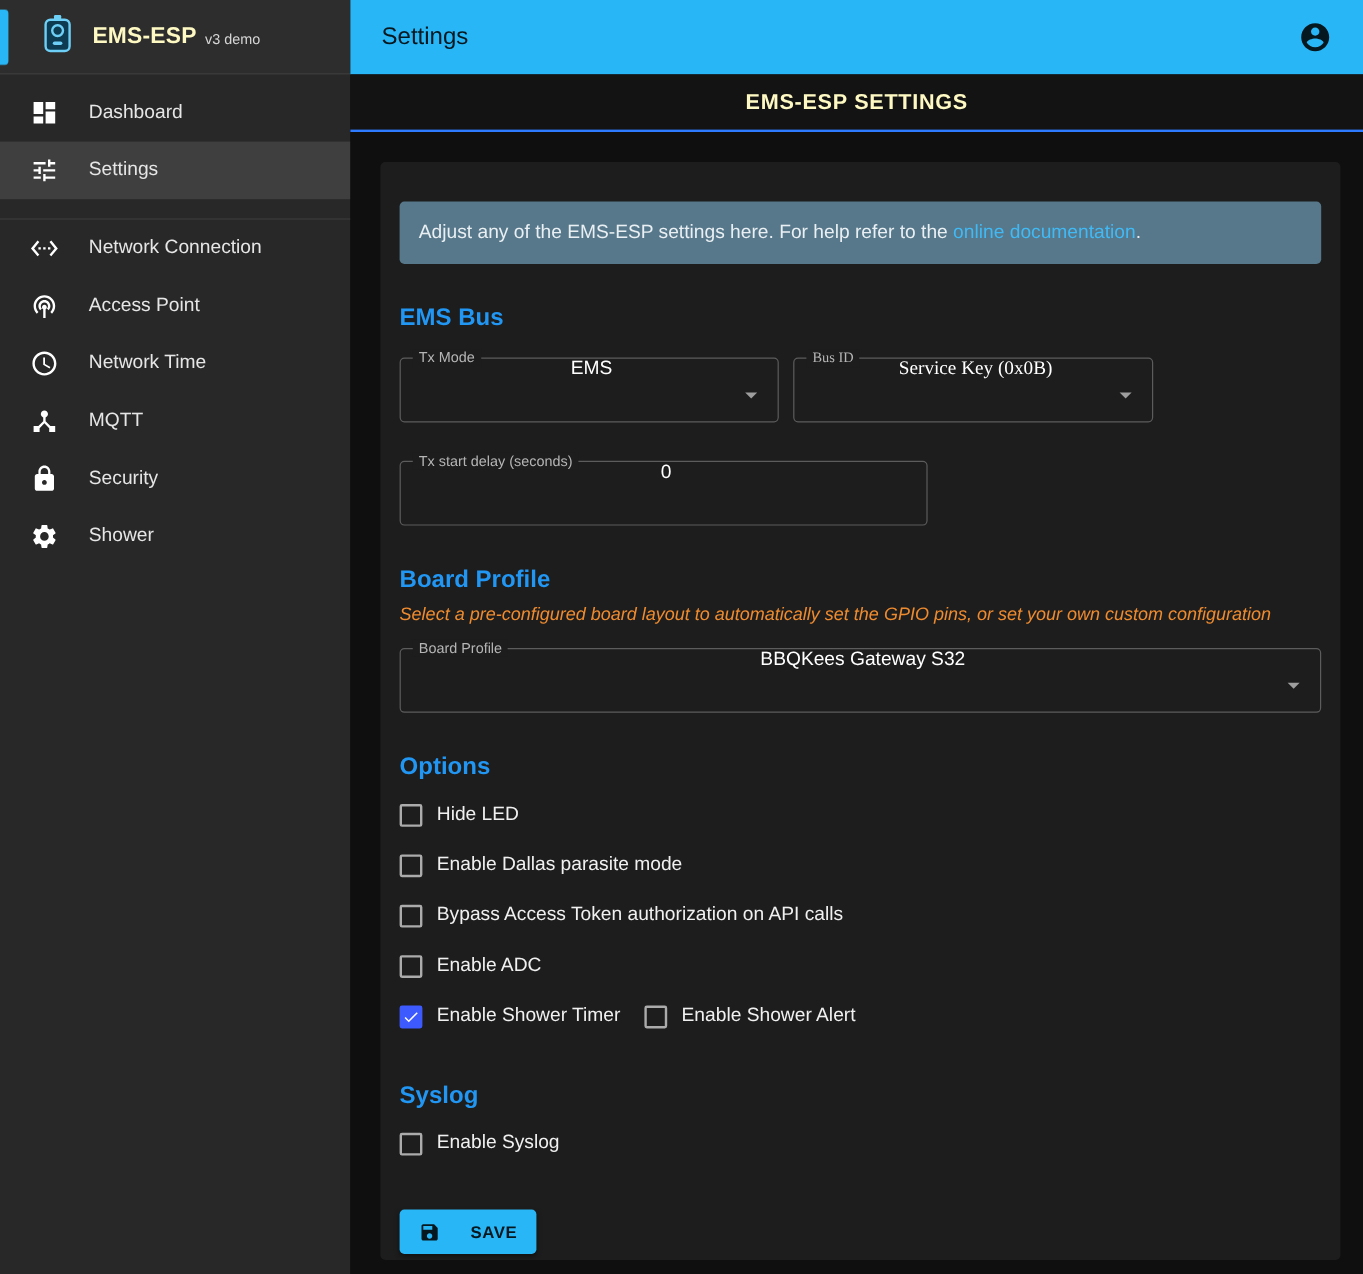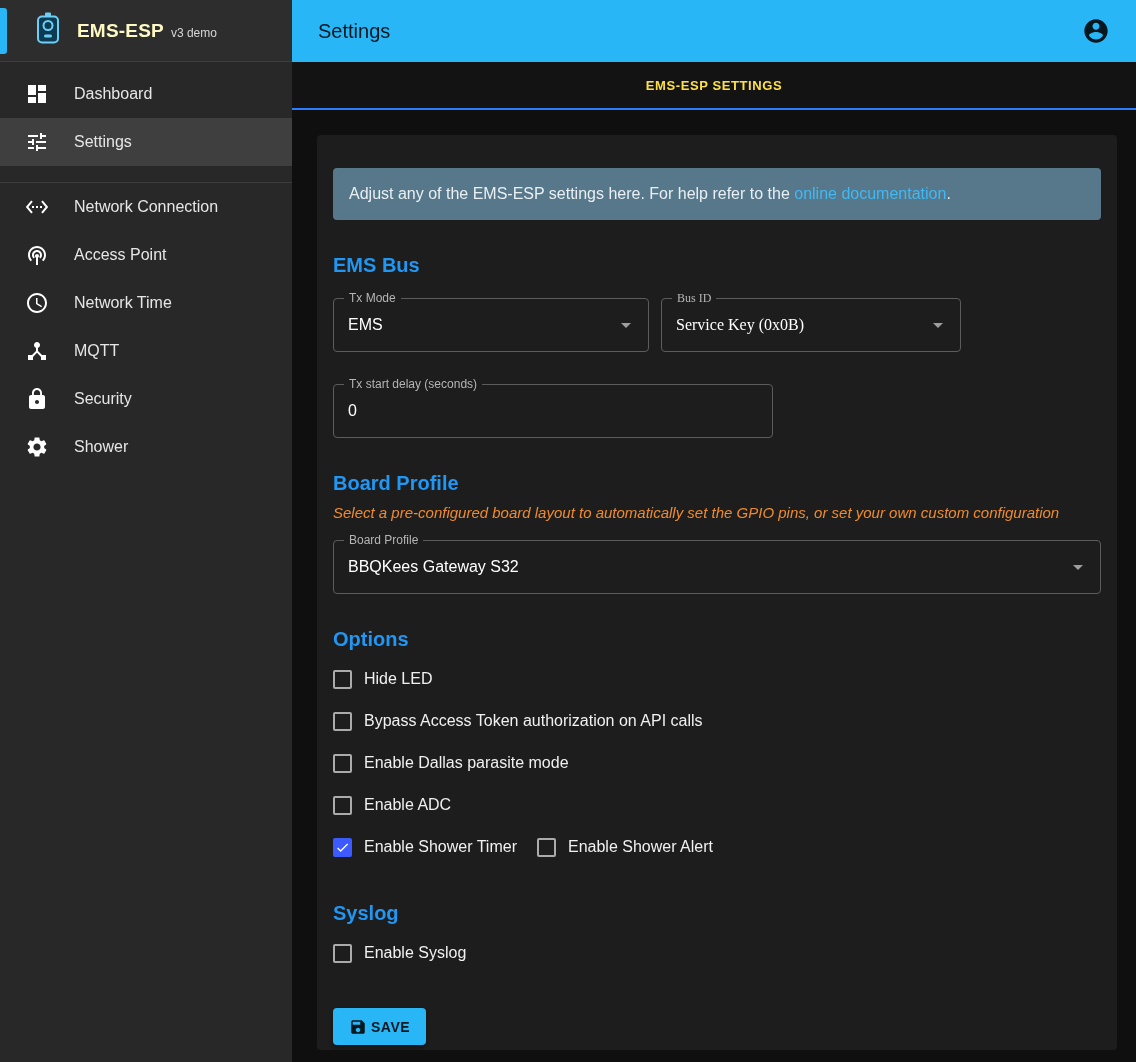--- a/index.html
+++ b/index.html
@@ -55,21 +55,21 @@
   }
   .appbar-title { font-size: 20px; font-weight: 500; color: rgba(0,0,0,0.87); }
   .account-btn { margin-left: auto; width: 28px; height: 28px; cursor: pointer; border: none; background: transparent; padding: 0; }
   .tabbar {
     height: 48px; flex-shrink: 0;
     background: #131313;
     display: flex; align-items: center; justify-content: center;
     border-bottom: 2px solid var(--indicator, #2e7bff);
   }
   .tab {
-    color: #fde047; font-size: 13px; font-weight: 700; letter-spacing: 0.6px;
+    color: #fef9c3; font-size: 18px; font-weight: 700; letter-spacing: 0.6px;
     background: transparent; border: none; cursor: pointer;
     font-family: "Liberation Sans", sans-serif;
   }
   .content {
     flex: 1;
     background: #0f0f0f;
     padding: 25px 19px 12px 25px;
     overflow: hidden;
   }
   .card {
@@ -96,20 +96,21 @@
   }
   .fields-row { display: flex; gap: 12px; margin-top: 21px; }
   .tfield {
     position: relative;
     border: 1px solid #5c5c5c;
     border-radius: 4px;
     height: 54px;
     display: flex; align-items: center;
     padding: 0 10px 0 14px;
     cursor: pointer;
+    flex-direction: column;
   }
   .tfield .flabel {
     position: absolute; top: -8px; left: 10px;
     background: #1d1d1d; padding: 0 5px;
     font-size: 12px; color: #b5b5b5;
   }
   .tfield .fvalue { font-size: 16px; color: #ffffff; }
   .tfield .caret { margin-left: auto; width: 24px; height: 24px; }
   .w-txmode { width: 316px; }
   .w-busid  { width: 300px; font-family: Liberation Serif, serif; }
@@ -124,21 +125,21 @@
     display: flex; align-items: center; justify-content: center;
     flex-shrink: 0;
   }
   .cb svg { visibility: hidden; }
   .cb.checked { background: var(--checkbox_checked, #3d5afe); border-color: var(--checkbox_checked, #3d5afe); }
   .cb.checked svg { visibility: visible; }
   .cb-label { margin-left: 12px; font-size: 16px; color: #f0f0f0; }
   .cb-inline { margin-left: 20px; }
   .save-btn {
     margin-top: 34px;
-    display: inline-flex; align-items: center; gap: 4px;
+    display: inline-flex; align-items: center; gap: 25px;
     background: var(--save_bg, #29b6f6);
     color: rgba(0,0,0,0.87);
     border: none; border-radius: 4px;
     height: 37px; padding: 0 16px;
     font-size: 14px; font-weight: 700; letter-spacing: 0.5px;
     font-family: "Liberation Sans", sans-serif;
     cursor: pointer;
     box-shadow: 0 2px 4px rgba(0,0,0,0.4);
   }
 </style>
@@ -301,29 +302,29 @@
               </svg>
           </span>
           <span class="cb-label">Hide LED</span>
         </label>
         <label class="cb-row">
           <span class="cb">
             <svg width="15" height="15" viewBox="0 0 24 24" fill="#ffffff">
                 <path d="M9 16.17L4.83 12l-1.42 1.41L9 19 21 7l-1.41-1.41z"></path>
               </svg>
           </span>
+          <span class="cb-label">Enable Dallas parasite mode</span>
+        </label>
+        <label class="cb-row">
+          <span class="cb">
+            <svg width="15" height="15" viewBox="0 0 24 24" fill="#ffffff">
+                <path d="M9 16.17L4.83 12l-1.42 1.41L9 19 21 7l-1.41-1.41z"></path>
+              </svg>
+          </span>
           <span class="cb-label">Bypass Access Token authorization on API calls</span>
-        </label>
-        <label class="cb-row">
-          <span class="cb">
-            <svg width="15" height="15" viewBox="0 0 24 24" fill="#ffffff">
-                <path d="M9 16.17L4.83 12l-1.42 1.41L9 19 21 7l-1.41-1.41z"></path>
-              </svg>
-          </span>
-          <span class="cb-label">Enable Dallas parasite mode</span>
         </label>
         <label class="cb-row">
           <span class="cb">
             <svg width="15" height="15" viewBox="0 0 24 24" fill="#ffffff">
                 <path d="M9 16.17L4.83 12l-1.42 1.41L9 19 21 7l-1.41-1.41z"></path>
               </svg>
           </span>
           <span class="cb-label">Enable ADC</span>
         </label>
         <div class="cb-row">

